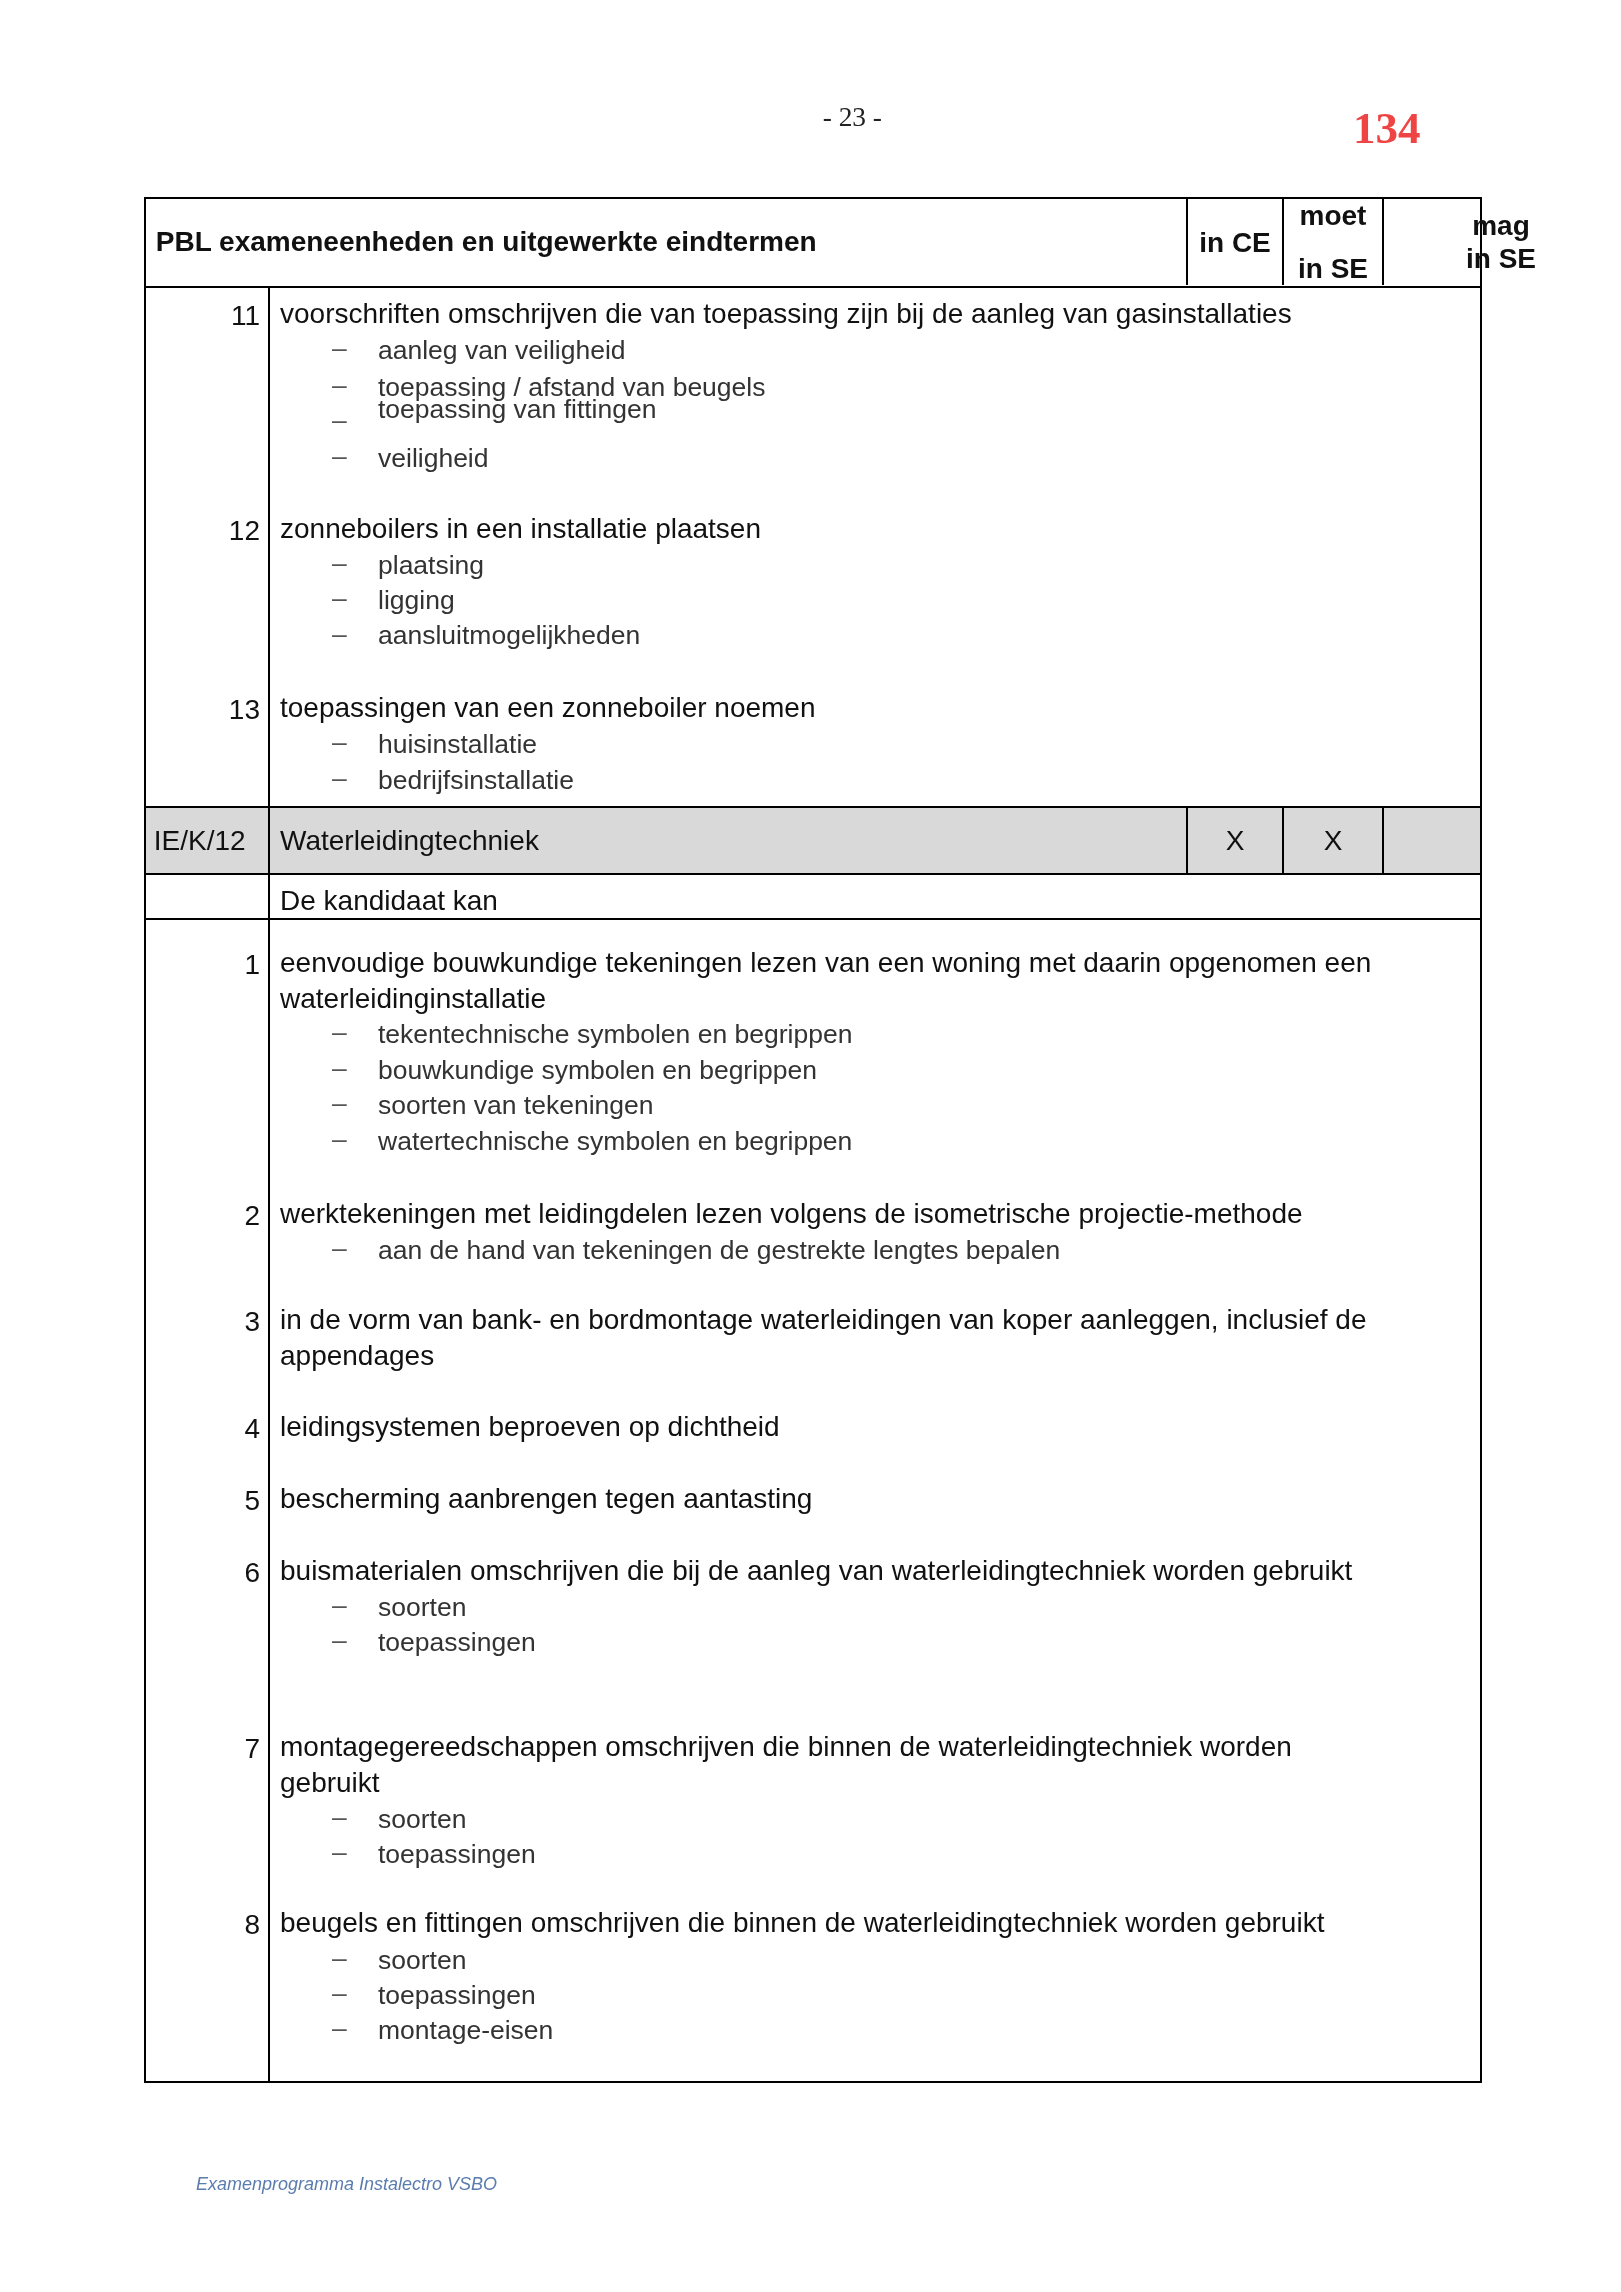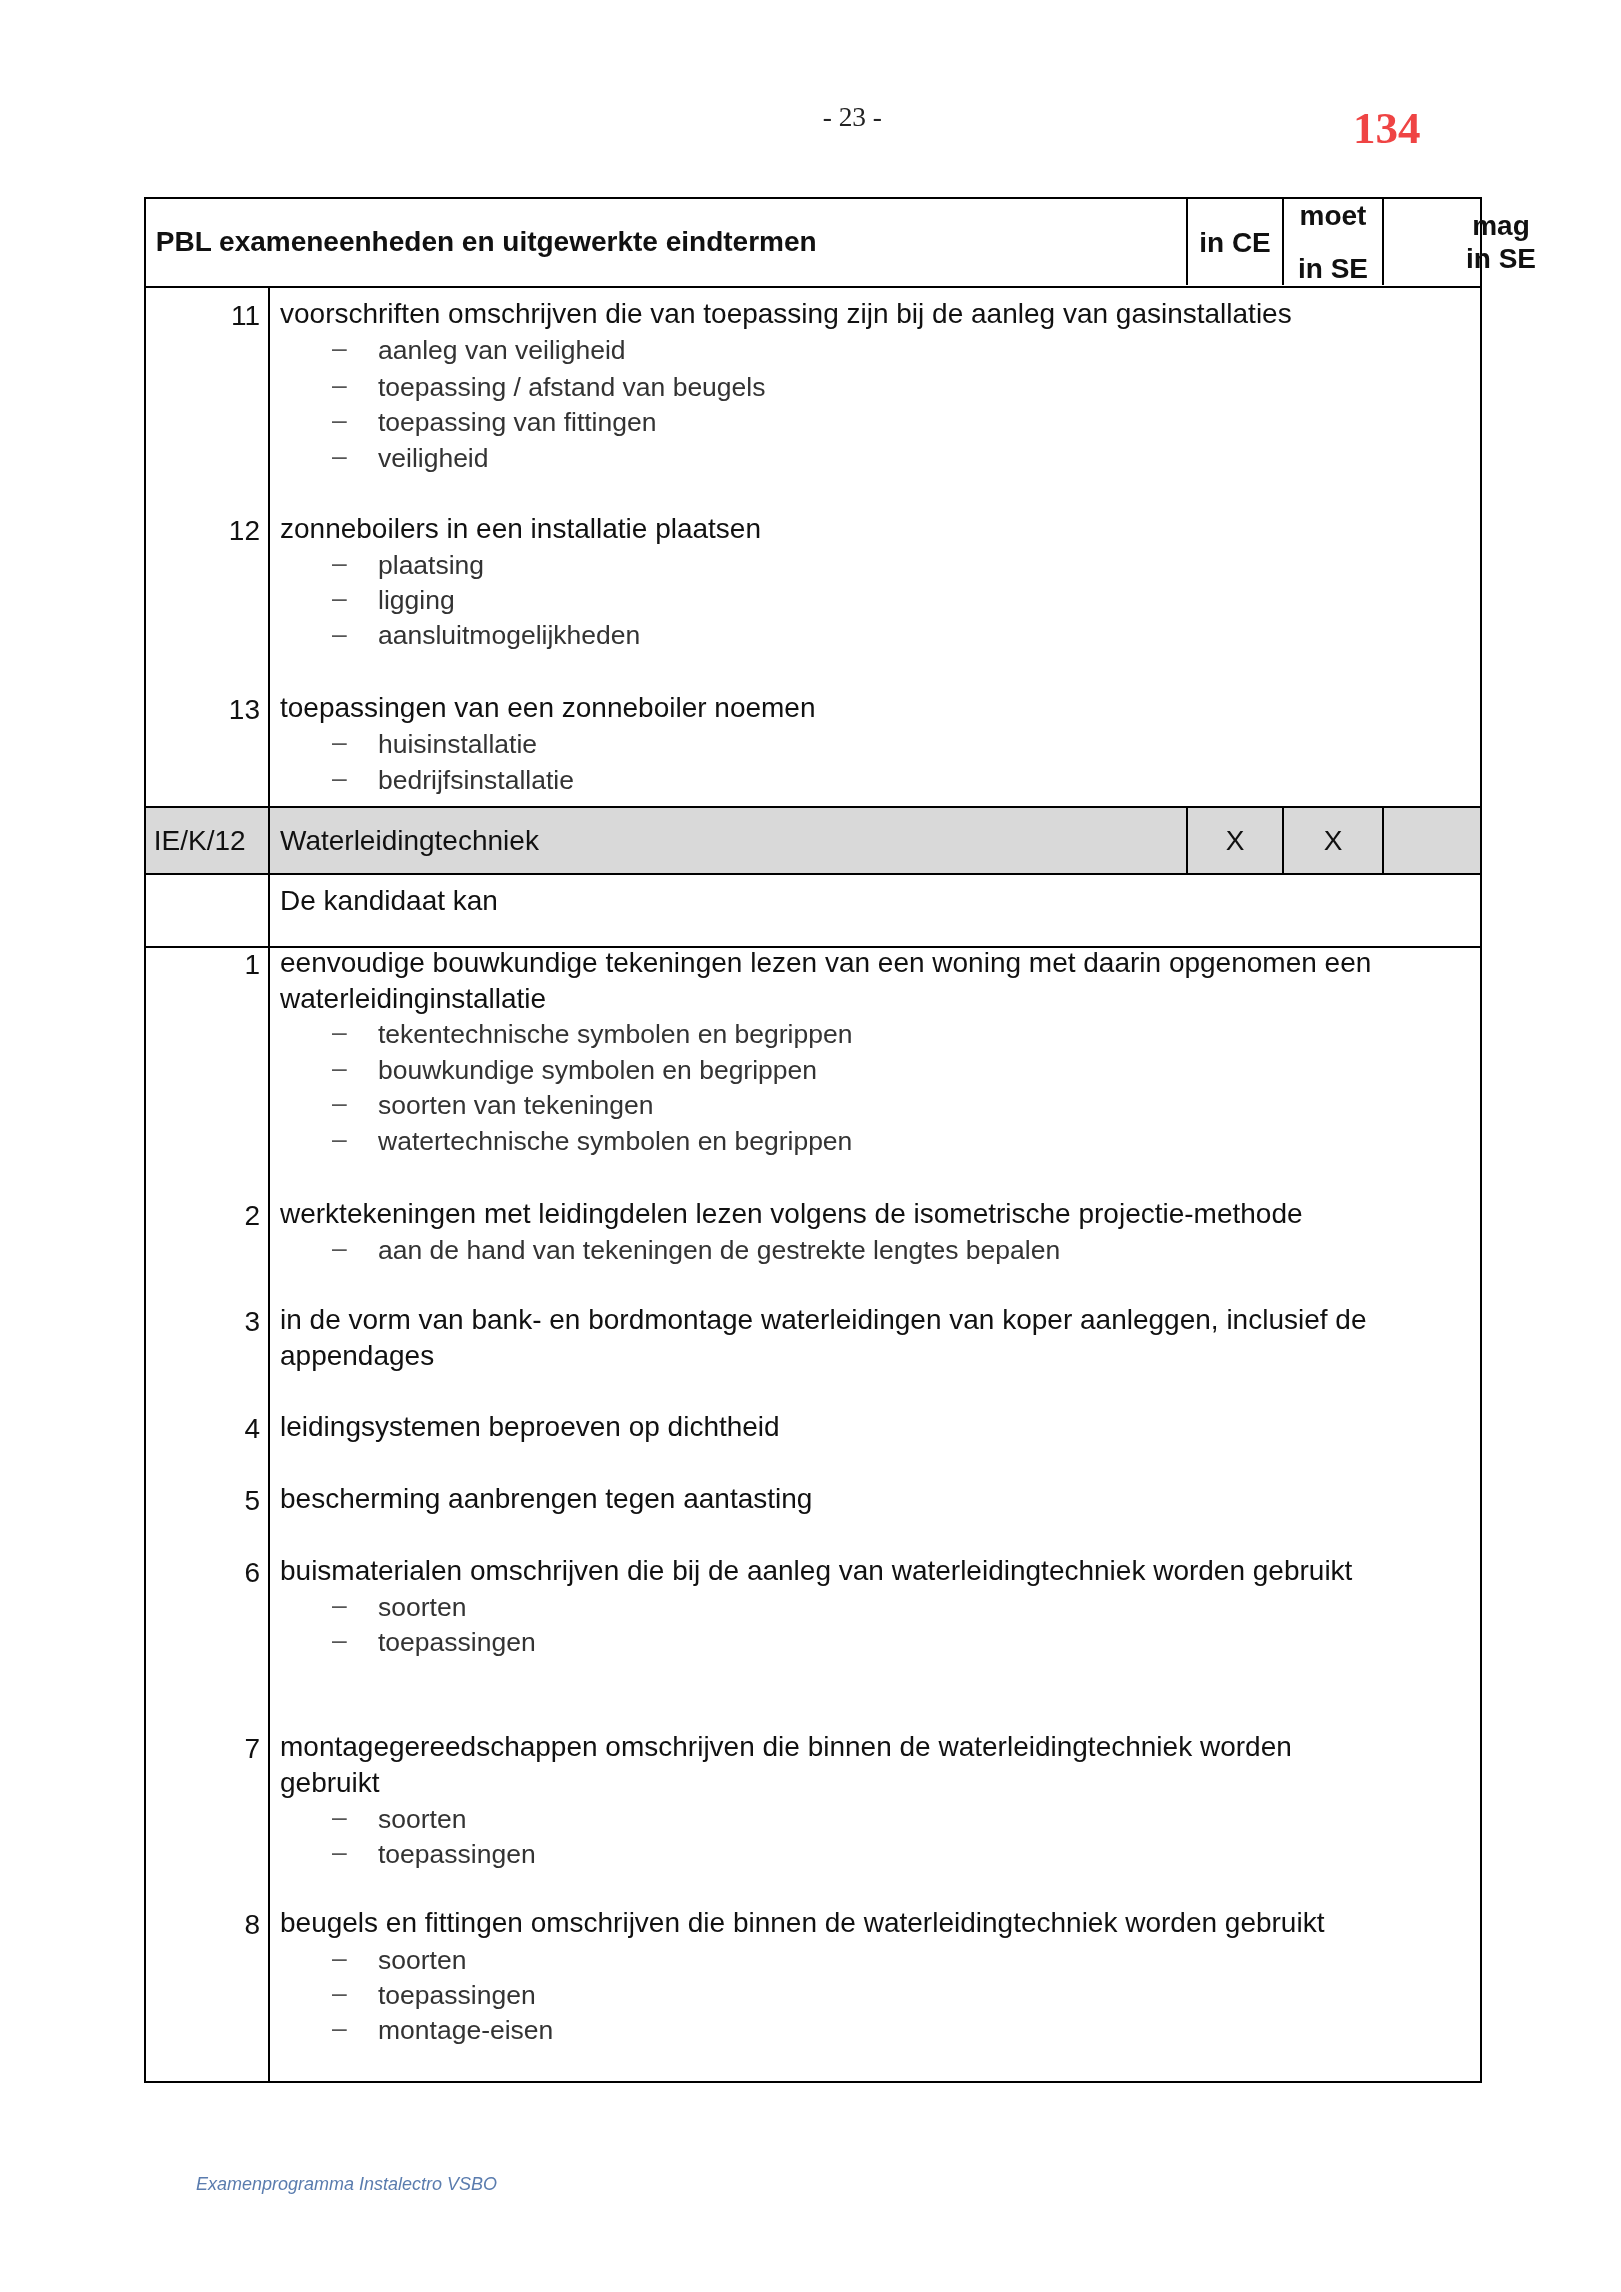--- a/index.html
+++ b/index.html
@@ -19,21 +19,21 @@
   .numcol-line { position:absolute; left:122px; width:0; border-left:2px solid #000; }
   .num { position:absolute; left:0; width:114px; text-align:right; font-size:28px; color:#111; }
   .main { position:absolute; left:134px; width:1176px; font-size:28px; line-height:36px; color:#111; }
   .dash { position:absolute; left:186px; font-size:26.5px; color:#555; }
   .sub-text { position:absolute; left:232px; font-size:26.5px; color:#333; white-space:nowrap; }
   .grey { position:absolute; left:0; width:100%; top:607px; height:69px; background:#d9d9d9;
           border-top:2px solid #000; border-bottom:2px solid #000; box-sizing:border-box; }
   .grey-code { position:absolute; left:7.8px; top:0; height:65px; line-height:65px; font-size:28px; }
   .grey-title { position:absolute; left:134px; top:0; height:65px; line-height:65px; font-size:28px; }
   .grey-x { position:absolute; top:0; height:65px; line-height:65px; font-size:28px; text-align:center; }
-  .kand { position:absolute; left:0; width:100%; top:675px; height:74px; border-bottom:2.9px solid #000; box-sizing:border-box; }
+  .kand { position:absolute; left:0; width:100%; top:675px; height:46px; border-bottom:2.9px solid #000; box-sizing:border-box; }
   .kand-text { position:absolute; left:134px; top:0; height:54px; line-height:54px; font-size:28px; }
   .footer { position:absolute; left:196px; top:2174px; font-size:18px; font-style:italic; color:#5a7cae; }
 </style>
 </head>
 <body>
 
 <div class="page-num">- 23 -</div>
 <div class="doc-num">134</div>
 
 <div class="tbl">
@@ -59,21 +59,21 @@
   <div class="numcol-line" style="top:89px;height:1794px;"></div>
 
   <div>
     <div class="num" style="top:101px;">11</div>
     <div class="main" style="top:97px;">voorschriften omschrijven die van toepassing zijn bij de aanleg van gasinstallaties</div>
     <div class="dash" style="top:134px;">–</div>
     <div class="sub-text" style="top:136px;">aanleg van veiligheid</div>
     <div class="dash" style="top:171px;">–</div>
     <div class="sub-text" style="top:173px;">toepassing / afstand van beugels</div>
     <div class="dash" style="top:206px;">–</div>
-    <div class="sub-text" style="top:208px;">toepassing van fittingen</div>
+    <div class="sub-text" style="top:195px;">toepassing van fittingen</div>
     <div class="dash" style="top:242px;">–</div>
     <div class="sub-text" style="top:244px;">veiligheid</div>
   </div>
 
   <div>
     <div class="num" style="top:316px;">12</div>
     <div class="main" style="top:312px;">zonneboilers in een installatie plaatsen</div>
     <div class="dash" style="top:349px;">–</div>
     <div class="sub-text" style="top:351px;">plaatsing</div>
     <div class="dash" style="top:384px;">–</div>

